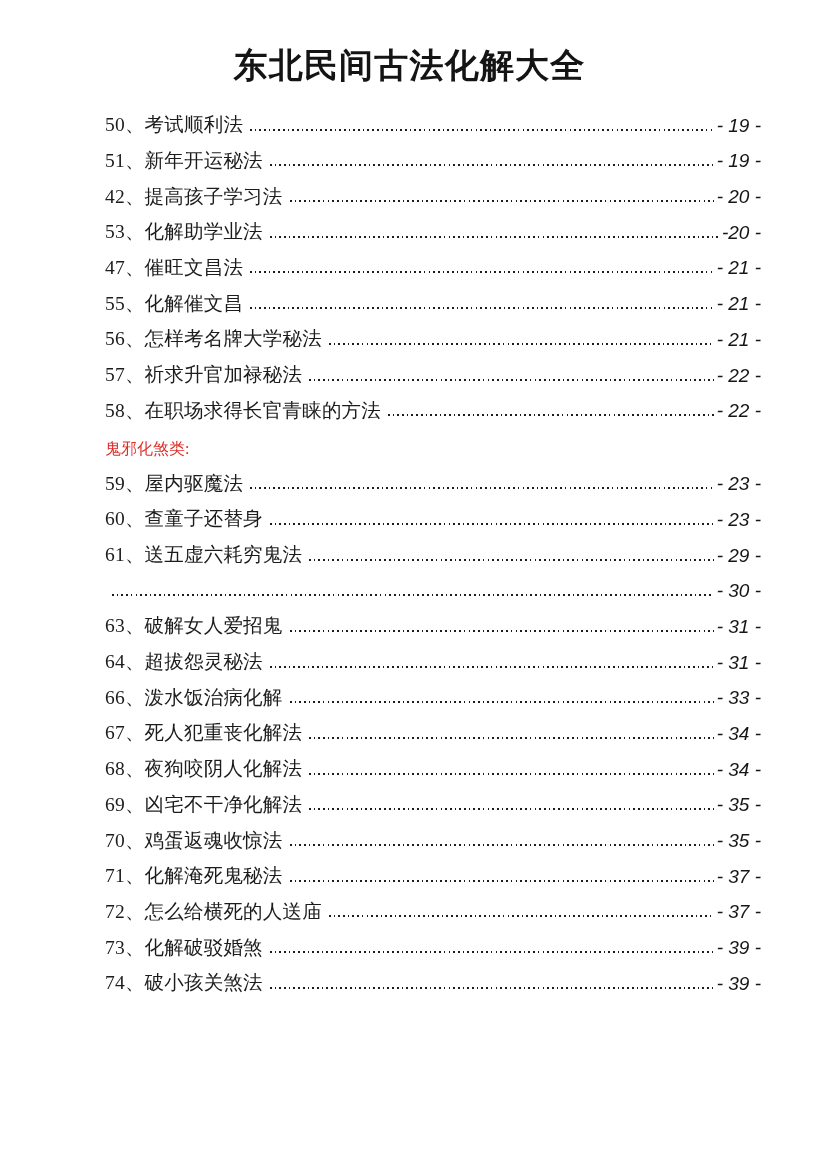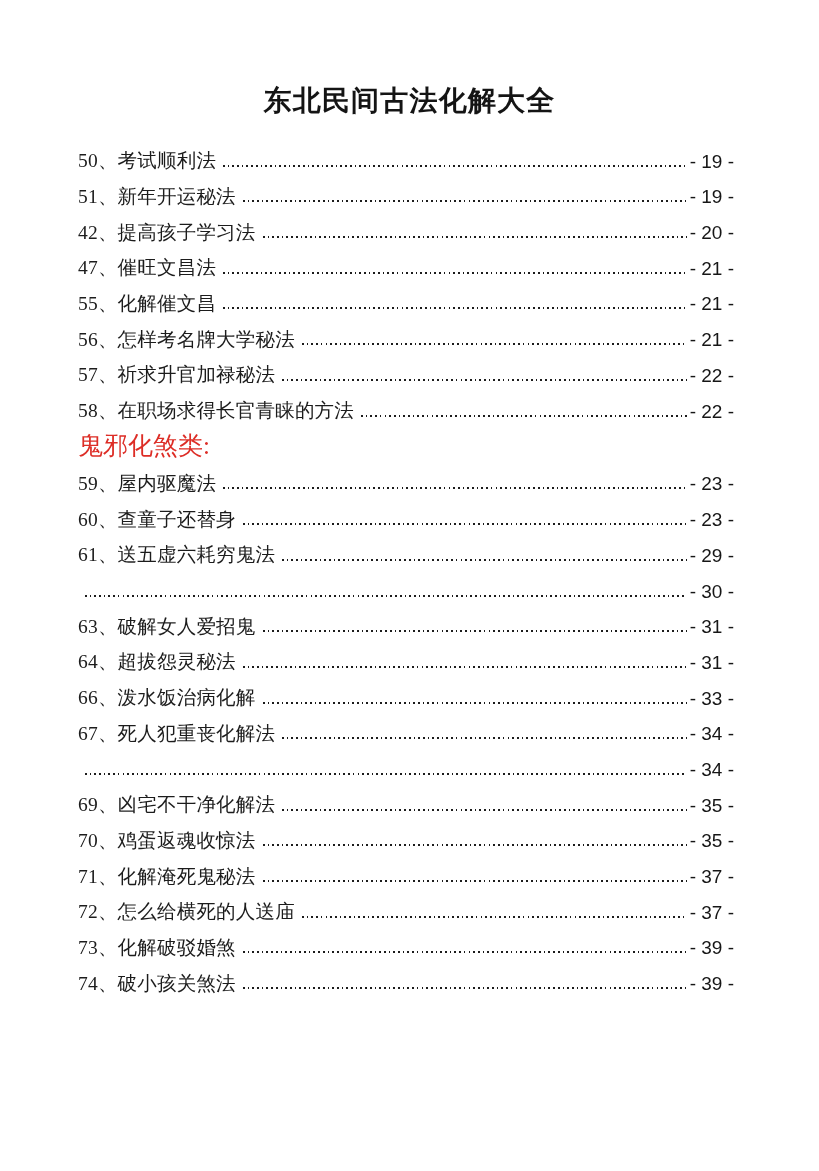--- a/index.html
+++ b/index.html
@@ -14,31 +14,31 @@
     font-family: "Liberation Serif", "DejaVu Serif", serif;
     color: #1c1c1c;
   }
   .page {
     position: relative;
     width: 819px;
     height: 1171px;
     background: #ffffff;
   }
   .doc-title {
-    padding-top: 86px;
+    padding-top: 50px;
     text-align: center;
     font-family: "Liberation Sans", "DejaVu Sans", sans-serif;
     font-weight: 700;
-    font-size: 28px;
+    font-size: 34px;
     line-height: 30px;
     letter-spacing: 1.2px;
     color: #141414;
   }
   .toc {
-    margin: 19px 0 0 78px;
+    margin: 19px 0 0 105px;
     width: 656px;
   }
   .toc-row {
     display: flex;
     align-items: flex-end;
     height: 35.7px;
     font-size: 19.5px;
     line-height: 1;
   }
   .toc-entry-label {
@@ -53,26 +53,27 @@
       to right,
       #1c1c1c 0, #1c1c1c 1.6px,
       transparent 1.6px, transparent 4.7px
     );
   }
   .toc-page-num {
     font-family: "Liberation Sans", "DejaVu Sans", sans-serif;
     font-size: 19px;
     white-space: pre;
     color: #161616;
+    font-style: italic;
   }
   .toc-heading {
     display: flex;
     align-items: flex-end;
     height: 37.3px;
-    font-size: 25px;
+    font-size: 16px;
     line-height: 1;
     color: var(--heading-red, #dd2d26);
   }
 </style>
 </head>
 <body>
 
 <div class="page">
   <div class="doc-title">东北民间古法化解大全</div>
   <div class="toc">
@@ -85,20 +86,25 @@
     <span class="toc-entry-label">51、新年开运秘法</span>
     <span class="dotted-leader"></span>
     <span class="toc-page-num">- 19 -</span>
   </div>
       <div class="toc-row">
     <span class="toc-entry-label">42、提高孩子学习法</span>
     <span class="dotted-leader"></span>
     <span class="toc-page-num">- 20 -</span>
   </div>
       <div class="toc-row">
+    <span class="toc-entry-label">53、化解助学业法</span>
+    <span class="dotted-leader"></span>
+    <span class="toc-page-num">-20 -</span>
+  </div>
+      <div class="toc-row">
     <span class="toc-entry-label">47、催旺文昌法</span>
     <span class="dotted-leader"></span>
     <span class="toc-page-num">- 21 -</span>
   </div>
       <div class="toc-row">
     <span class="toc-entry-label">55、化解催文昌</span>
     <span class="dotted-leader"></span>
     <span class="toc-page-num">- 21 -</span>
   </div>
       <div class="toc-row">
@@ -152,20 +158,21 @@
     <span class="toc-entry-label">66、泼水饭治病化解</span>
     <span class="dotted-leader"></span>
     <span class="toc-page-num">- 33 -</span>
   </div>
       <div class="toc-row">
     <span class="toc-entry-label">67、死人犯重丧化解法</span>
     <span class="dotted-leader"></span>
     <span class="toc-page-num">- 34 -</span>
   </div>
       <div class="toc-row">
+    <span class="toc-entry-label">68、夜狗咬阴人化解法</span>
     <span class="dotted-leader"></span>
     <span class="toc-page-num">- 34 -</span>
   </div>
       <div class="toc-row">
     <span class="toc-entry-label">69、凶宅不干净化解法</span>
     <span class="dotted-leader"></span>
     <span class="toc-page-num">- 35 -</span>
   </div>
       <div class="toc-row">
     <span class="toc-entry-label">70、鸡蛋返魂收惊法</span>

